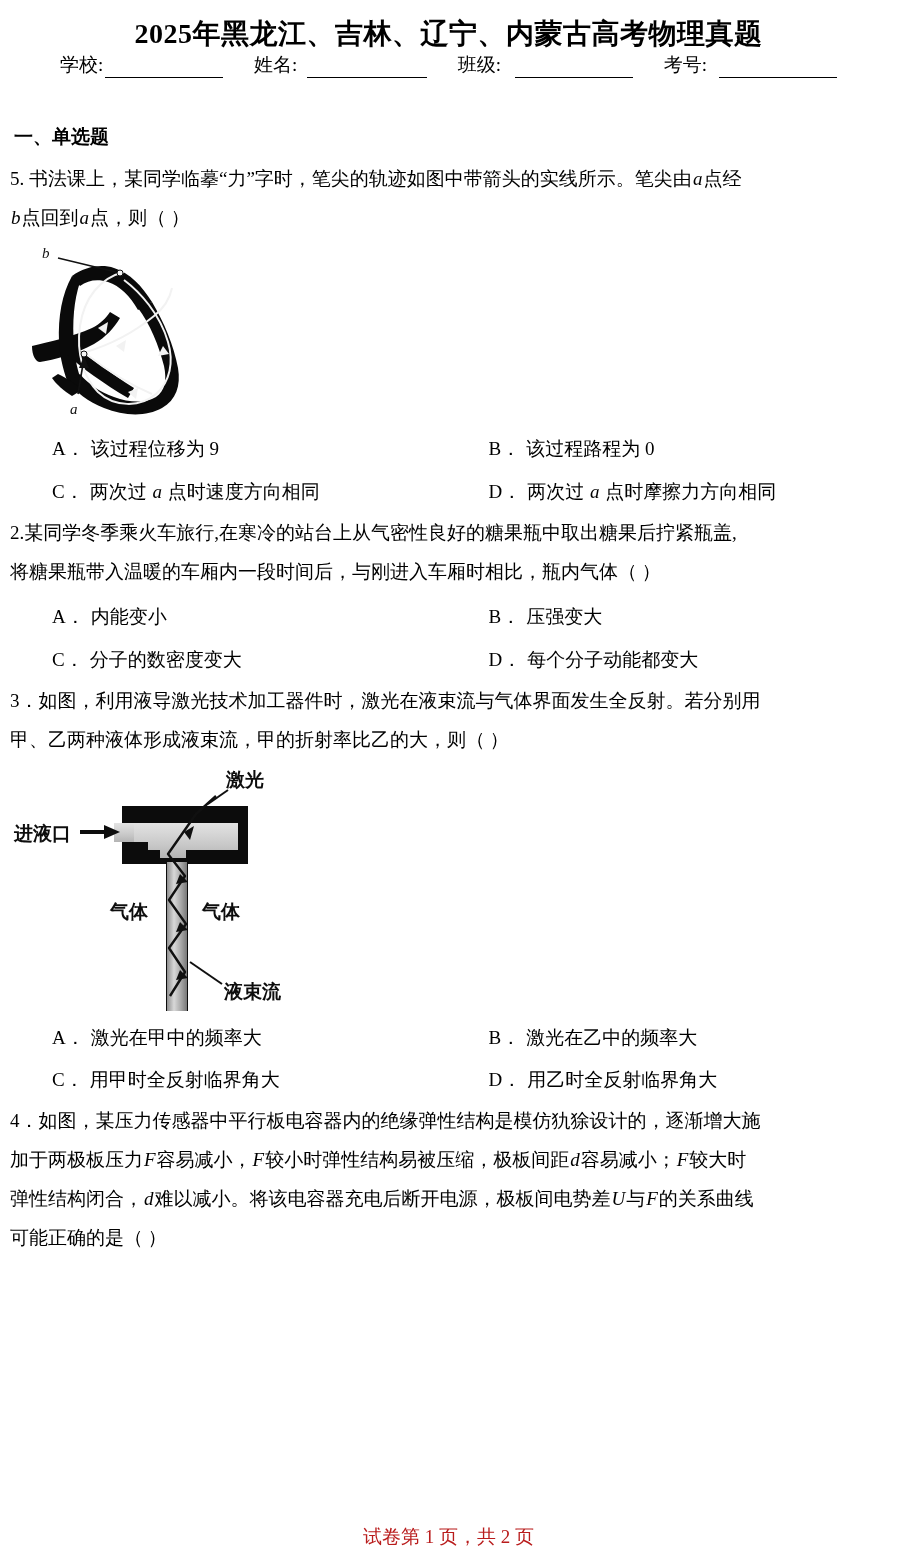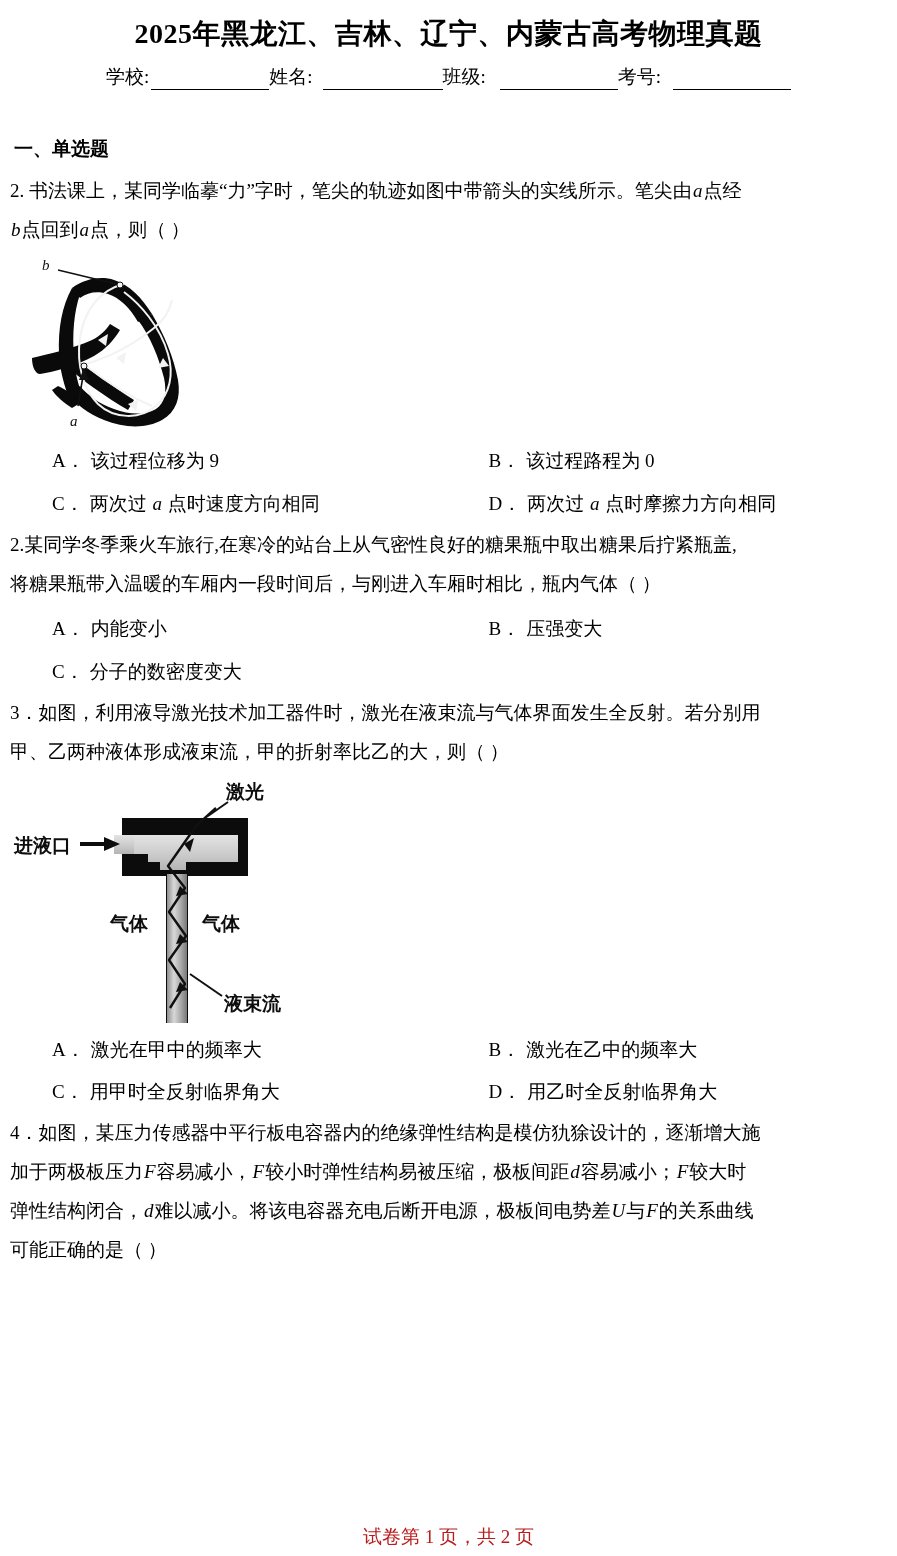--- a/index.html
+++ b/index.html
@@ -28,25 +28,24 @@
     text-align: center;
     font-size: 28px;
     font-weight: bold;
     letter-spacing: 0.5px;
     margin: 8px 0 0 0;
     padding-top: 8px;
     line-height: 1.3;
   }
   .id-line {
     display: flex;
-    justify-content: center;
+    justify-content: space-between;
     align-items: flex-end;
     gap: 0px;
     font-size: 19px;
-    margin-top: 12px;
     padding: 0 60px;
   }
   .id-field {
     display: inline-flex;
     align-items: flex-end;
     white-space: nowrap;
   }
   .id-label { padding-right: 2px; }
   .id-blank {
     display: inline-block;
@@ -149,21 +148,21 @@
       <span class="id-blank b4"></span>
     </span>
   </div>
 
   <div class="content">
 
     <div class="section-heading">一、单选题</div>
 
     <div>
       <div class="q-text">
-        <span>2. 书法课上，某同学临摹“力”字时，笔尖的轨迹如图中带箭头的实线所示。笔尖由</span><em class="it">a</em><span>点经</span>
+        <span>5. 书法课上，某同学临摹“力”字时，笔尖的轨迹如图中带箭头的实线所示。笔尖由</span><em class="it">a</em><span>点经</span>
       </div>
       <div class="q-text">
         <em class="it">b</em><span>点回到</span><em class="it">a</em><span>点，则（  ）</span>
       </div>
 
       <div class="fig1">
         <svg width="190" height="180" viewBox="0 0 190 180">
           <g fill="#0a0a0a">
 
             <path d="M4 104 C 20 100, 44 95, 64 86 C 72 82, 78 76, 82 70 L 92 76
@@ -243,20 +242,23 @@
           <div class="opt-col">
             <span class="tag">A．</span><span>内能变小</span>
           </div>
           <div class="opt-col">
             <span class="tag">B．</span><span>压强变大</span>
           </div>
         </div>
         <div class="opt-row">
           <div class="opt-col">
             <span class="tag">C．</span><span>分子的数密度变大</span>
+          </div>
+          <div class="opt-col">
+            <span class="tag">D．</span><span>每个分子动能都变大</span>
           </div>
         </div>
       </div>
     </div>
 
     <div>
       <div class="q-text">3．如图，利用液导激光技术加工器件时，激光在液束流与气体界面发生全反射。若分别用</div>
       <div class="q-text">甲、乙两种液体形成液束流，甲的折射率比乙的大，则（   ）</div>
 
       <div class="fig3">

